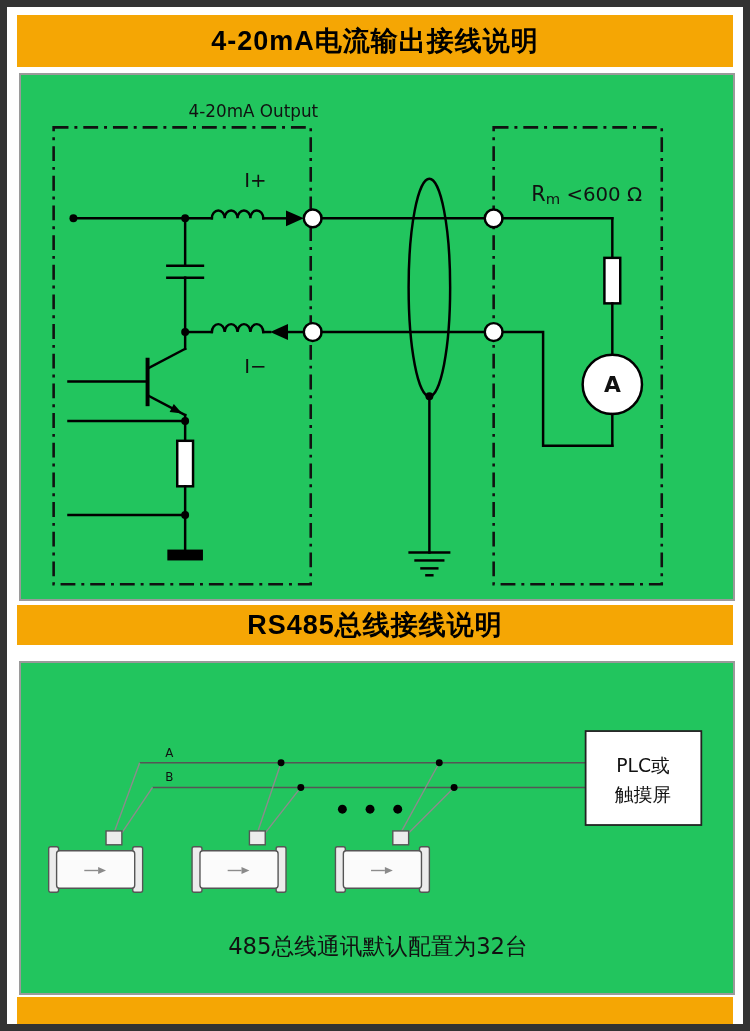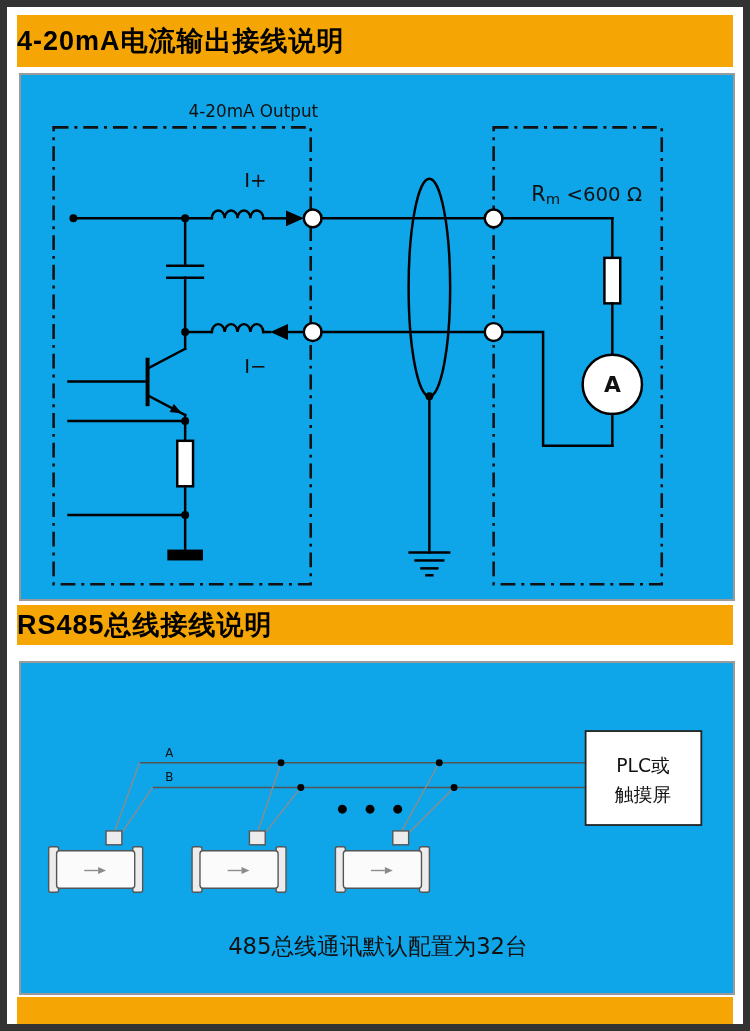--- a/index.html
+++ b/index.html
@@ -6,29 +6,29 @@
   .page {
     position:relative; width:750px; height:1031px; margin:0 auto;
     background:#ffffff; box-sizing:border-box;
     border:7px solid #333333;
     font-family:"Liberation Sans","DejaVu Sans",sans-serif;
     overflow:hidden;
   }
   .accent-bar {
     position:absolute; left:10px; width:716px;
     background:#f5a604;
-    display:flex; align-items:center; justify-content:flex-start;
+    display:flex; align-items:center; justify-content:center;
     color:#000; font-weight:bold; font-size:27px; letter-spacing:1px;
   }
   #bar1 { top:8px;  height:52px; }
   #bar2 { top:598px; height:40px; }
   #bar3 { top:990px; height:28px; }
   .diagram-box {
     position:absolute; left:12px; width:712px;
-    background:#0ea5e9; border:2px solid #9a9a9a;
+    background:#22c55e; border:2px solid #9a9a9a;
   }
   #dbox1 { top:66px;  height:524px; }
   #dbox2 { top:654px; height:330px; }
 
   
   svg { display:block; }
   .wire      { stroke:#000; stroke-width:2.5; fill:none; stroke-linecap:square; }
   .thinwire  { stroke:#8c8c8c; stroke-width:1.4; fill:none; }
   .buswire   { stroke:#555; stroke-width:1.5; fill:none; }
   .dashdot   { stroke:#111; stroke-width:2.6; fill:none; stroke-dasharray:15 6 3 6; }

